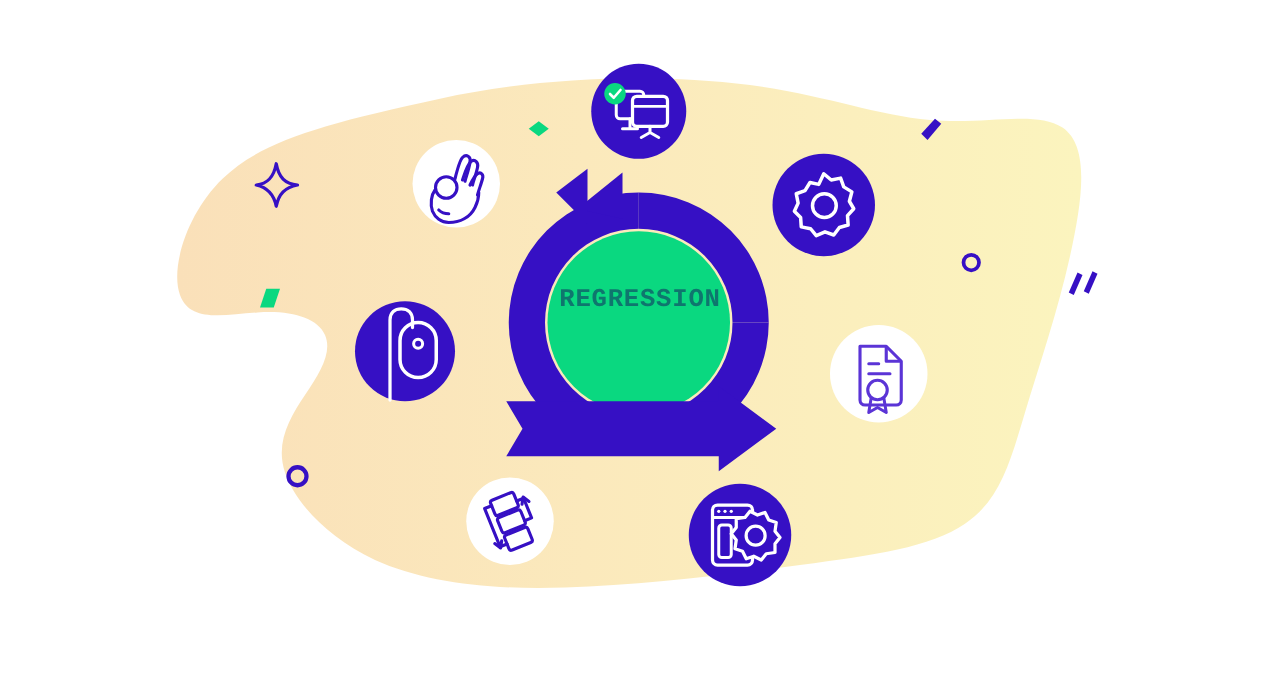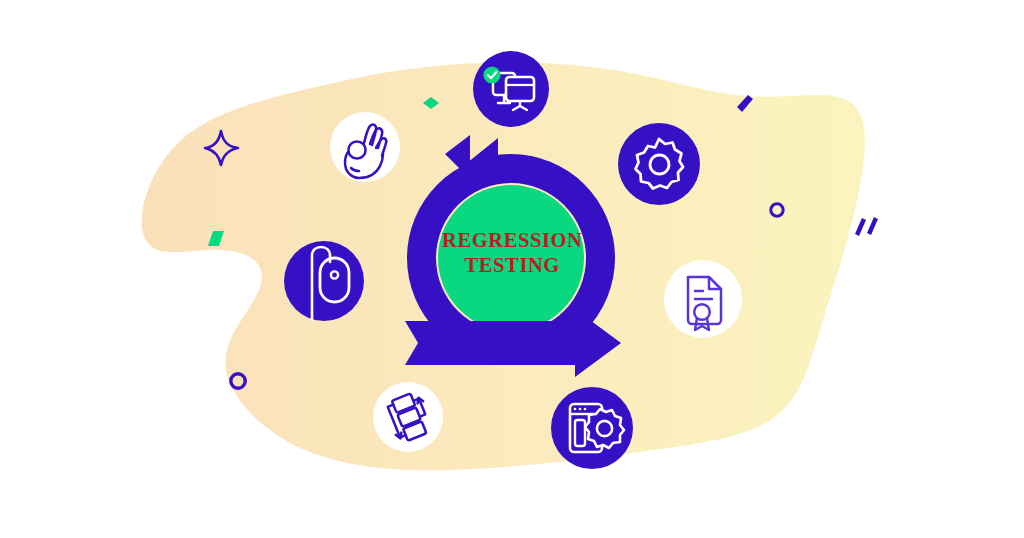--- a/index.html
+++ b/index.html
@@ -18,22 +18,22 @@
   #stage svg{display:block;}
   .center-label{
     position:absolute;
     left:0;right:0;
     top:228px;
     text-align:center;
     pointer-events:none;
   }
   .center-label .line{
     display:block;
-    color:#b91c1c;
-    font-family:Liberation Serif, serif;
+    color:#0f766e;
+    font-family:Liberation Mono, monospace;
     font-weight:700;
     font-size:20.5px;
     letter-spacing:0.6px;
     line-height:25px;
     text-transform:uppercase;
   }
 </style>
 </head>
 <body>
 
@@ -235,16 +235,15 @@
                L 624,430 L 620,435 L 620,442 L 613,443 L 609,448
                L 603,445 L 597,447 L 594,441 L 588,439 L 589,432
                L 585,427 L 589,422 L 589,415 L 596,414 Z"></path>
       <circle cx="604.5" cy="428.5" r="7.6" fill="#3610C4" stroke="#FFFFFF" stroke-width="2.6"></circle>
     </g>
 
   </svg>
 
   <div class="center-label">
     <span class="line">REGRESSION</span>
-    <span class="line">TESTING</span>
   </div>
 
 </div>
 
 </body></html>

